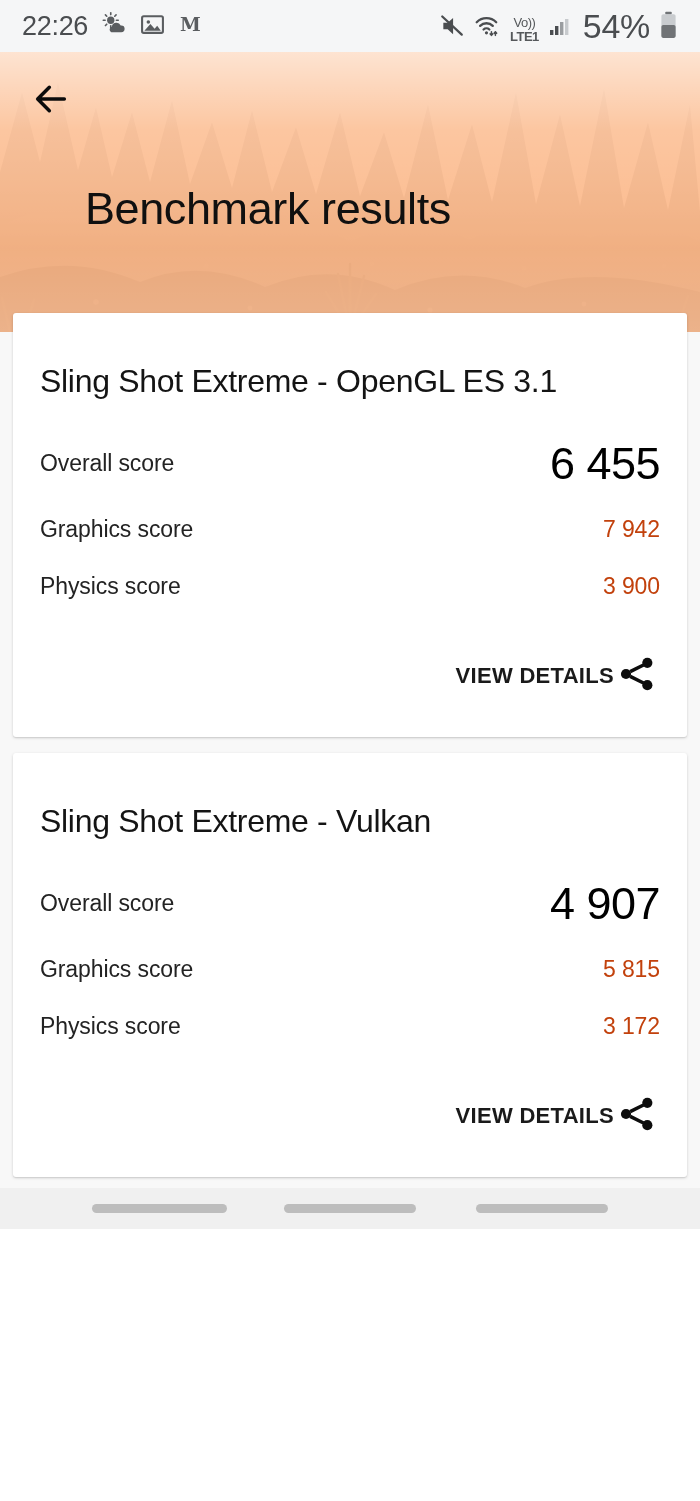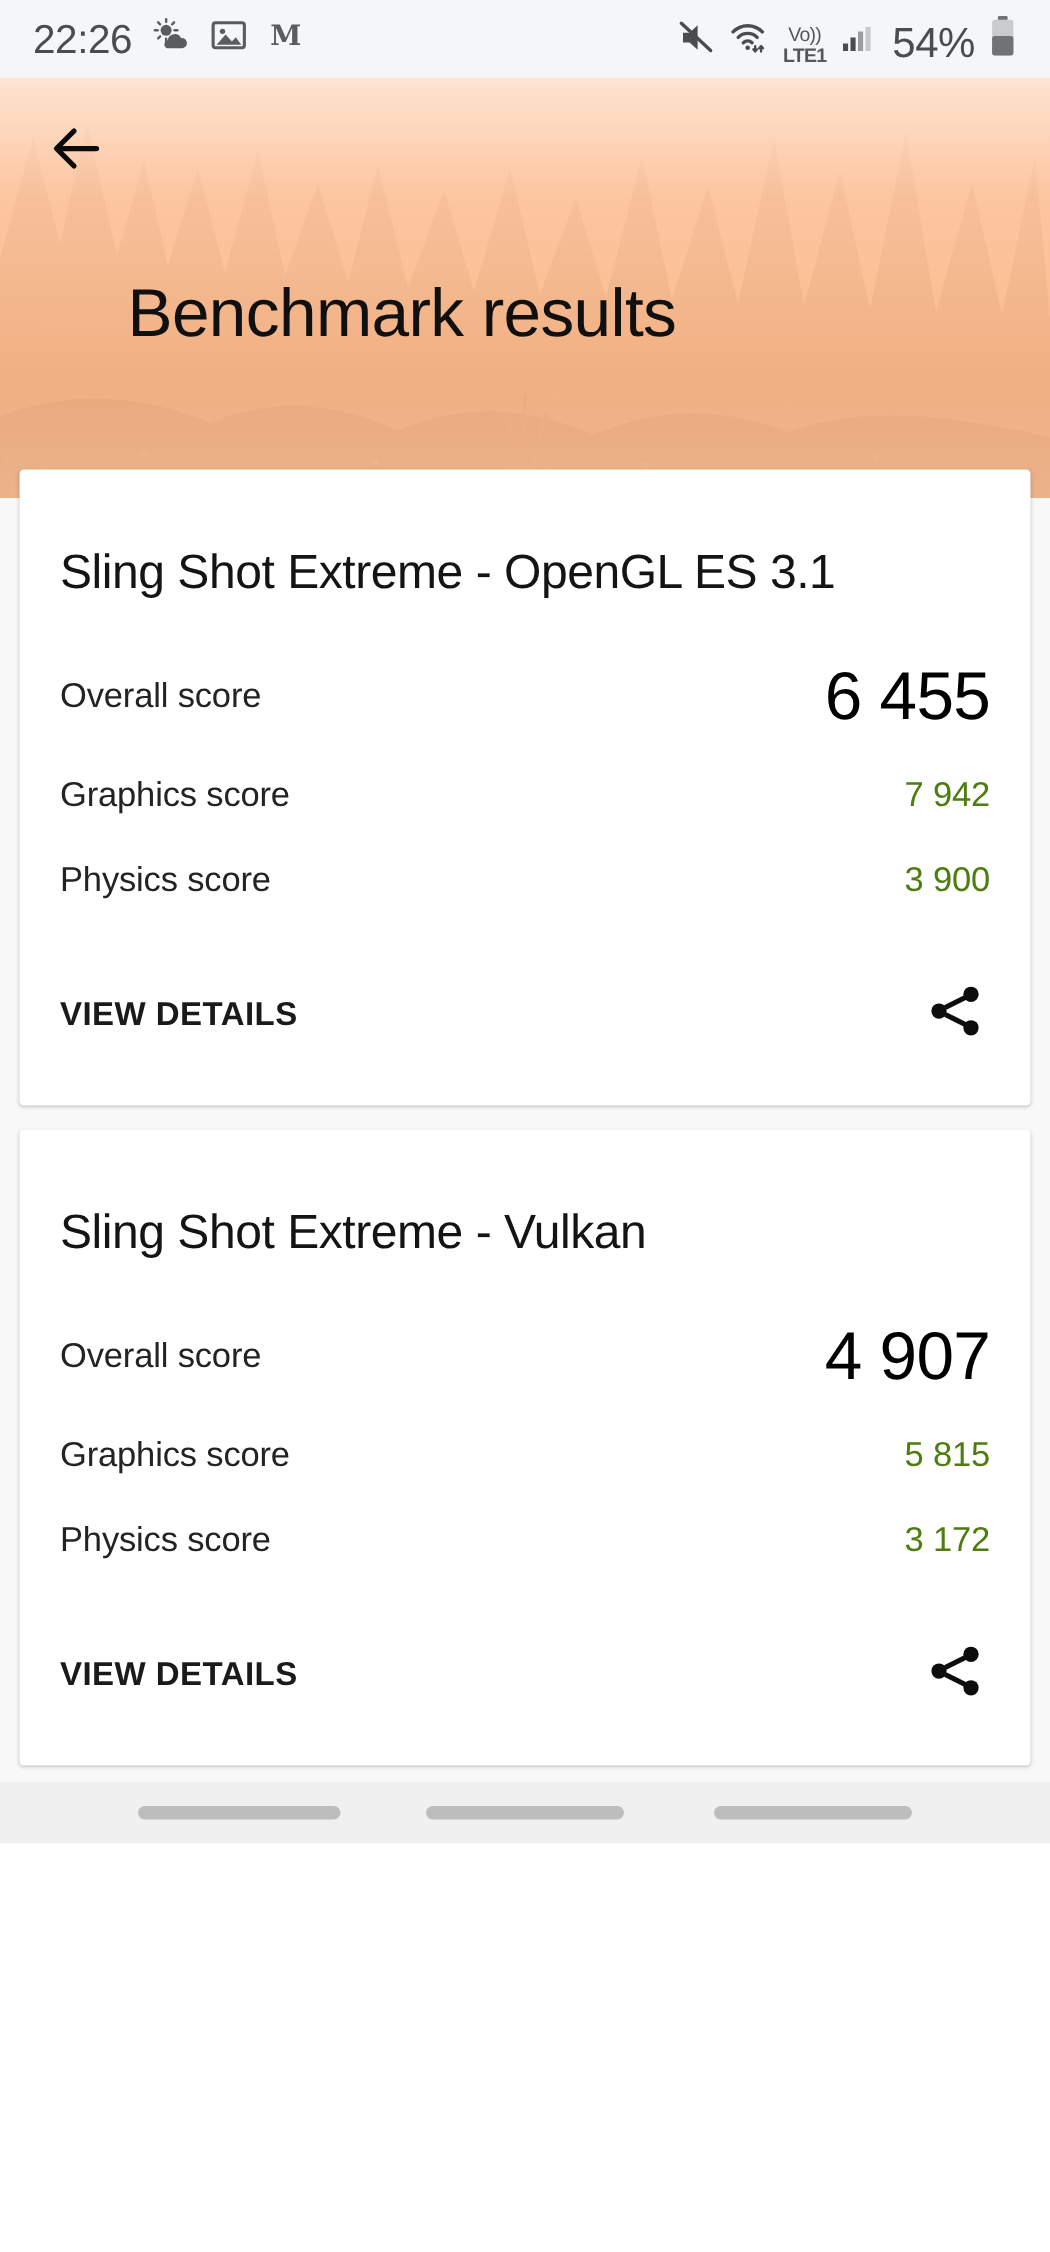--- a/index.html
+++ b/index.html
@@ -47,21 +47,21 @@
     letter-spacing: -0.3px;
     line-height: 1;
   }
   .status-right {
     display: flex;
     align-items: flex-end;
     gap: 9px;
   }
   .sicon { display:block; }
   .status-battery-text {
-    font-size: 28px;
+    font-size: 34px;
     color: #4a4d50;
     letter-spacing: -0.3px;
     line-height: 1;
     margin-left: 2px;
   }
   .volte-badge {
     display: flex;
     flex-direction: column;
     align-items: center;
     justify-content: center;
@@ -146,36 +146,36 @@
     margin-top: 42px;
     align-items: center;
   }
   .row-label {
     font-size: 23px;
     color: #232323;
     letter-spacing: -0.1px;
   }
   .row-value {
     font-size: 23px;
-    color: #4d7c0f;
+    color: #c2410c;
     letter-spacing: -0.1px;
   }
   .overall-value {
     font-size: 45px;
     color: #000000;
     letter-spacing: -0.5px;
     line-height: 1;
   }
   .row-sub {
     margin-top: 30px;
   }
   .card-actions {
     display: flex;
     align-items: center;
-    justify-content: space-between;
+    justify-content: flex-end;
     margin-top: 53px;
     padding-bottom: 38px;
   }
   .view-details {
     font-size: 22px;
     font-weight: bold;
     letter-spacing: 0.3px;
     color: #1a1a1a;
     cursor: pointer;
   }

